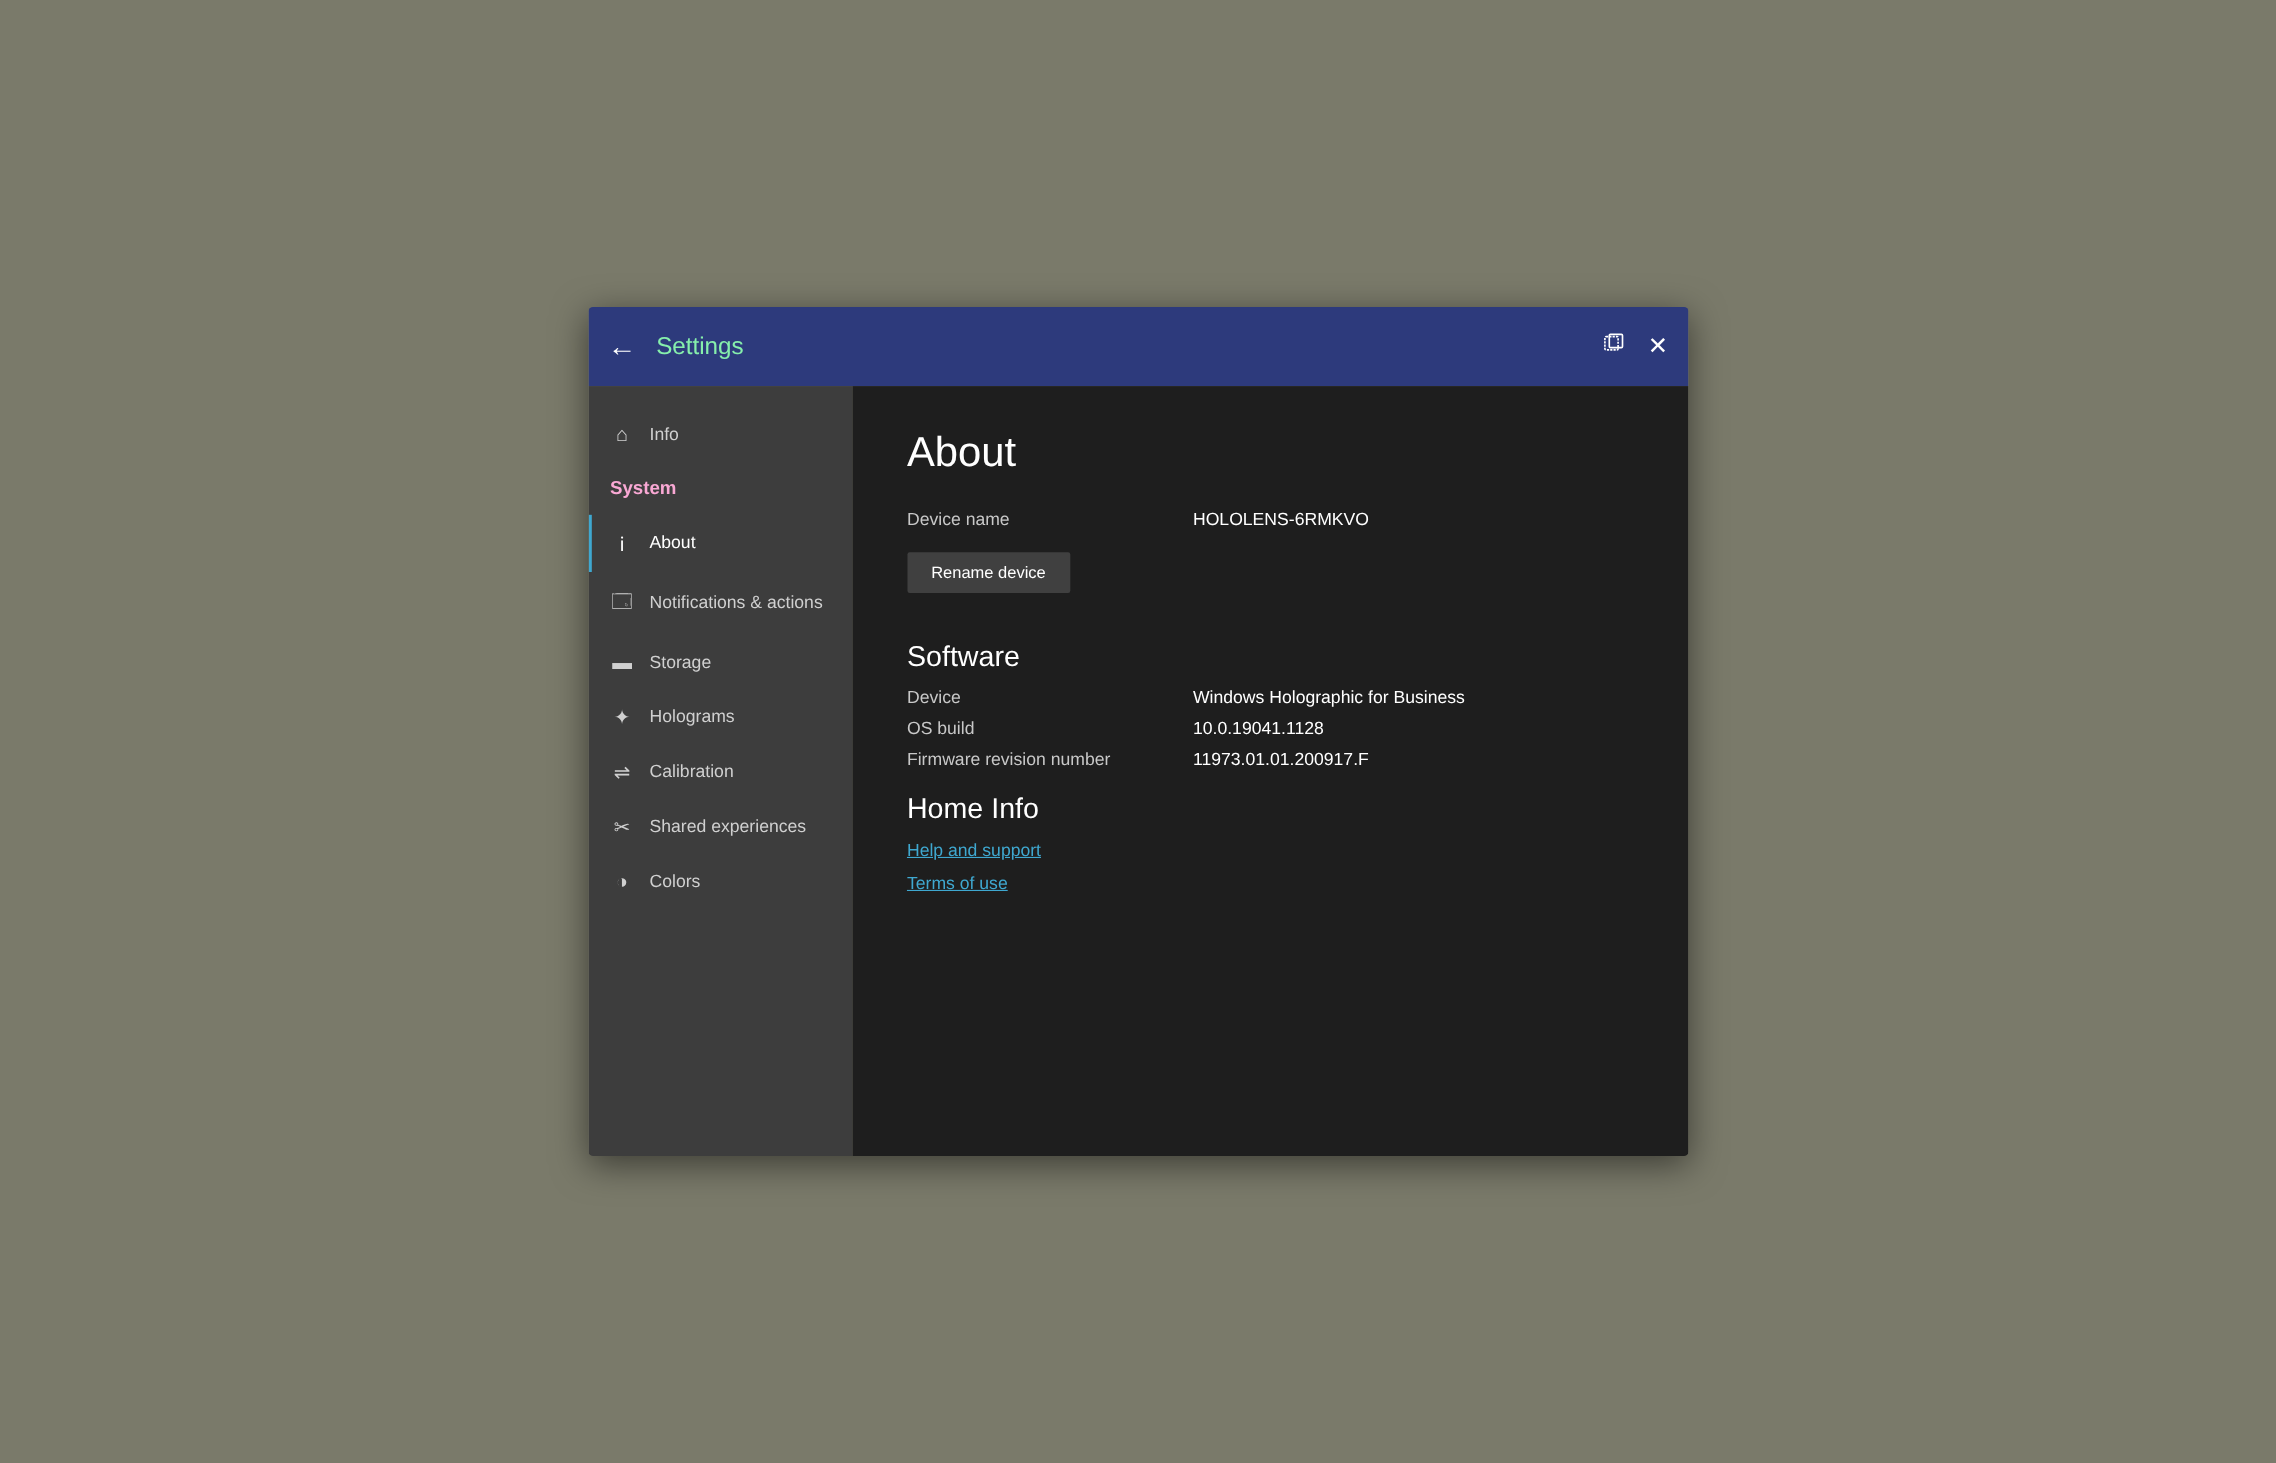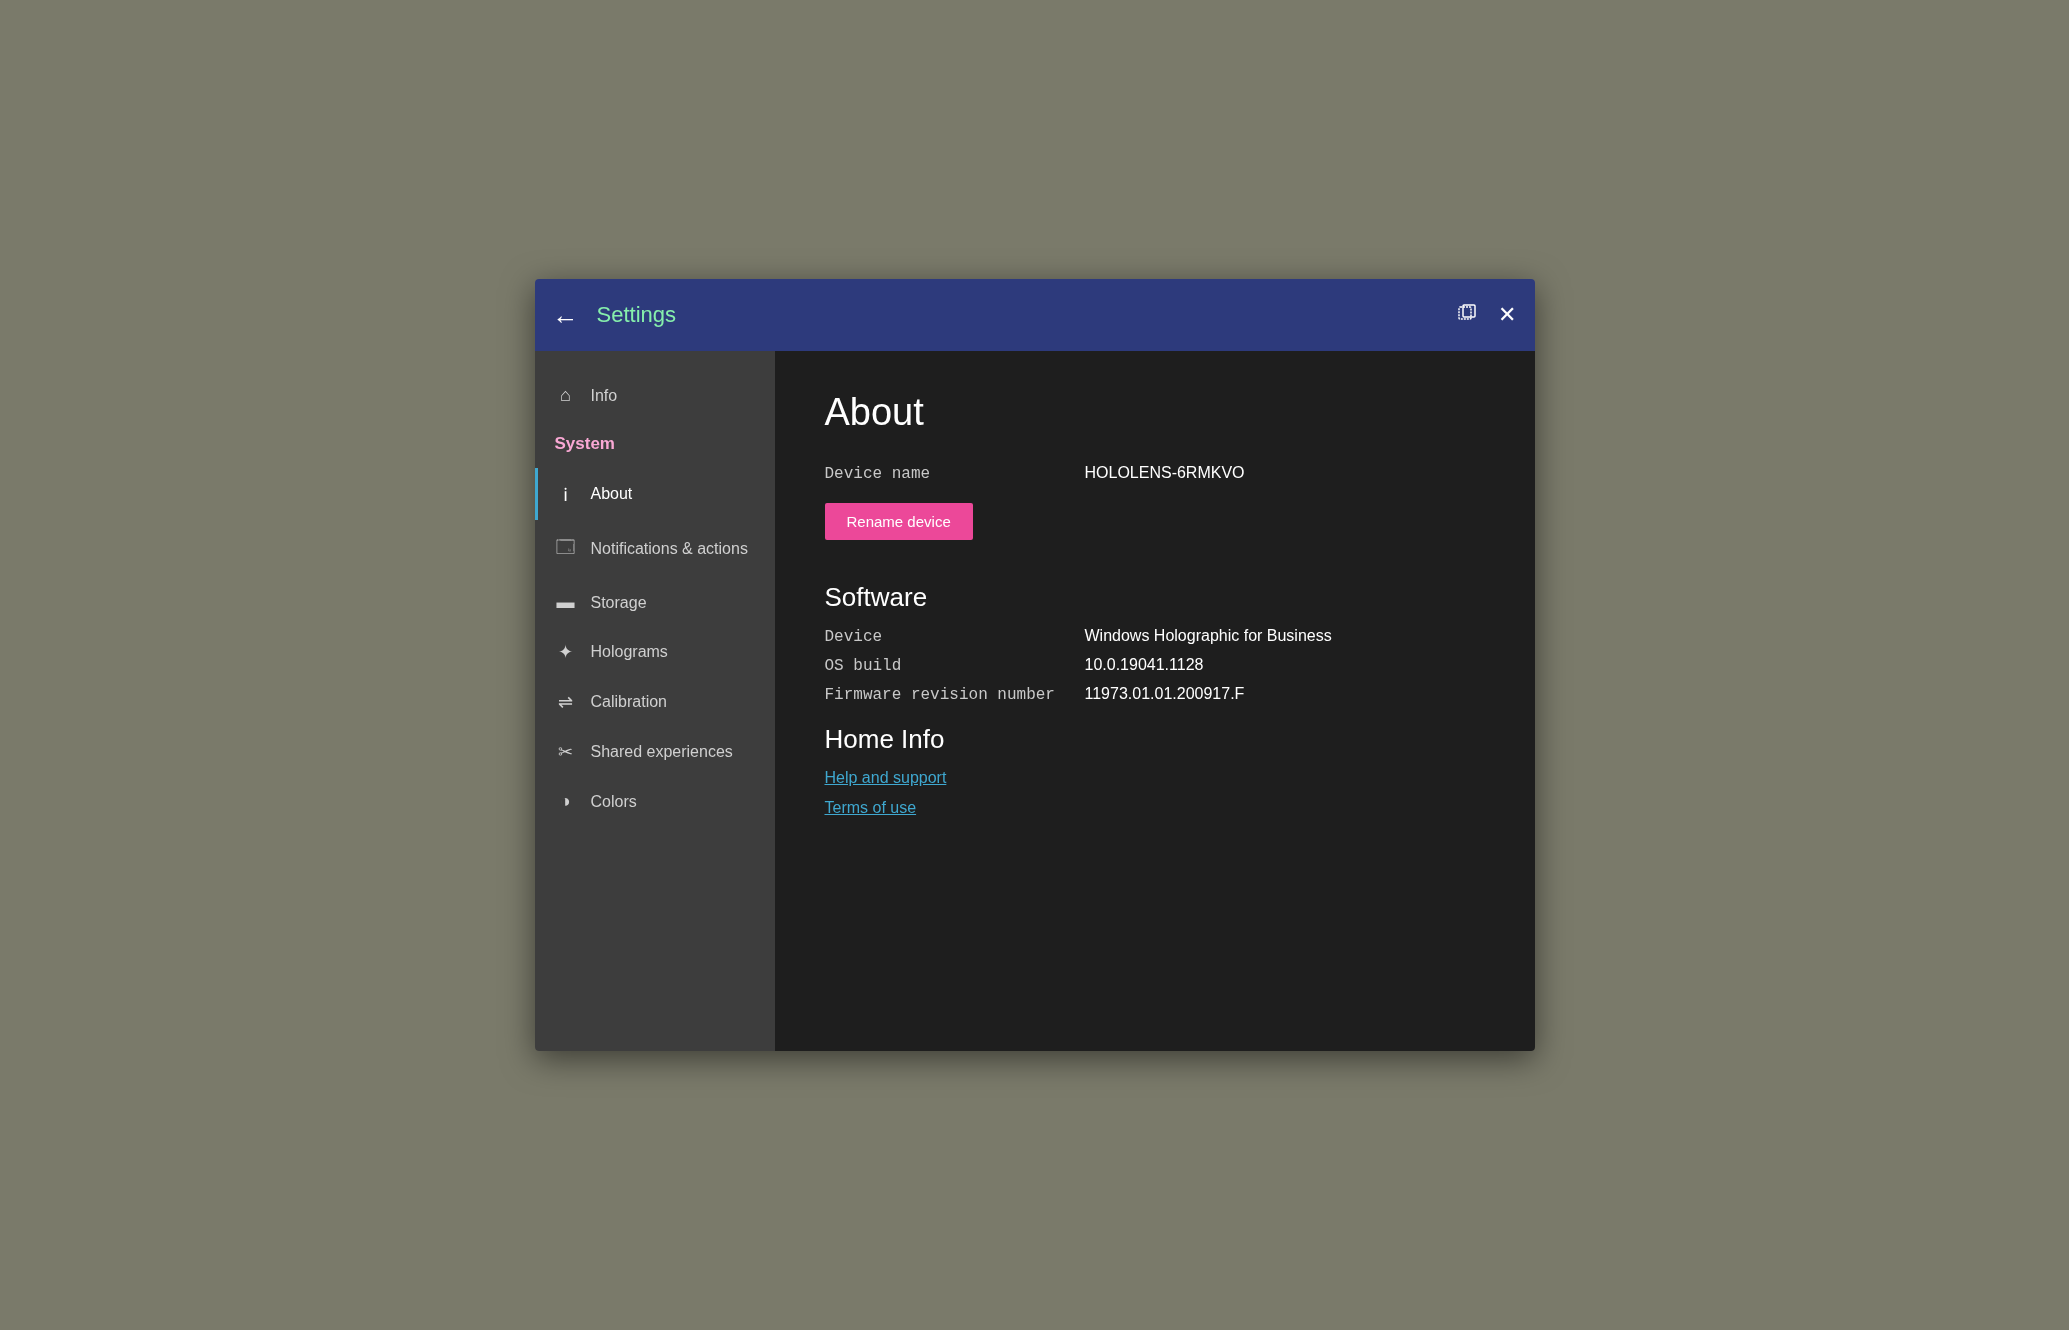--- a/index.html
+++ b/index.html
@@ -117,32 +117,31 @@
     .info-row {
       display: flex;
       align-items: baseline;
       margin-bottom: 10px;
     }
     .info-label {
       color: #c8c8c8;
       font-size: 16px;
       width: 260px;
       flex-shrink: 0;
-      font-family: Liberation Mono, monospace;
     }
     .info-value {
       color: #fff;
       font-size: 16px;
     }
     .info-value.blurred {
       filter: blur(5px);
       user-select: none;
     }
     .rename-btn {
-      background: #ec4899;
+      background: #404040;
       color: #fff;
       border: none;
       padding: 10px 22px;
       font-size: 15px;
       cursor: pointer;
       margin: 10px 0 22px 0;
       border-radius: 2px;
     }
     .section-title {
       font-size: 26px;

